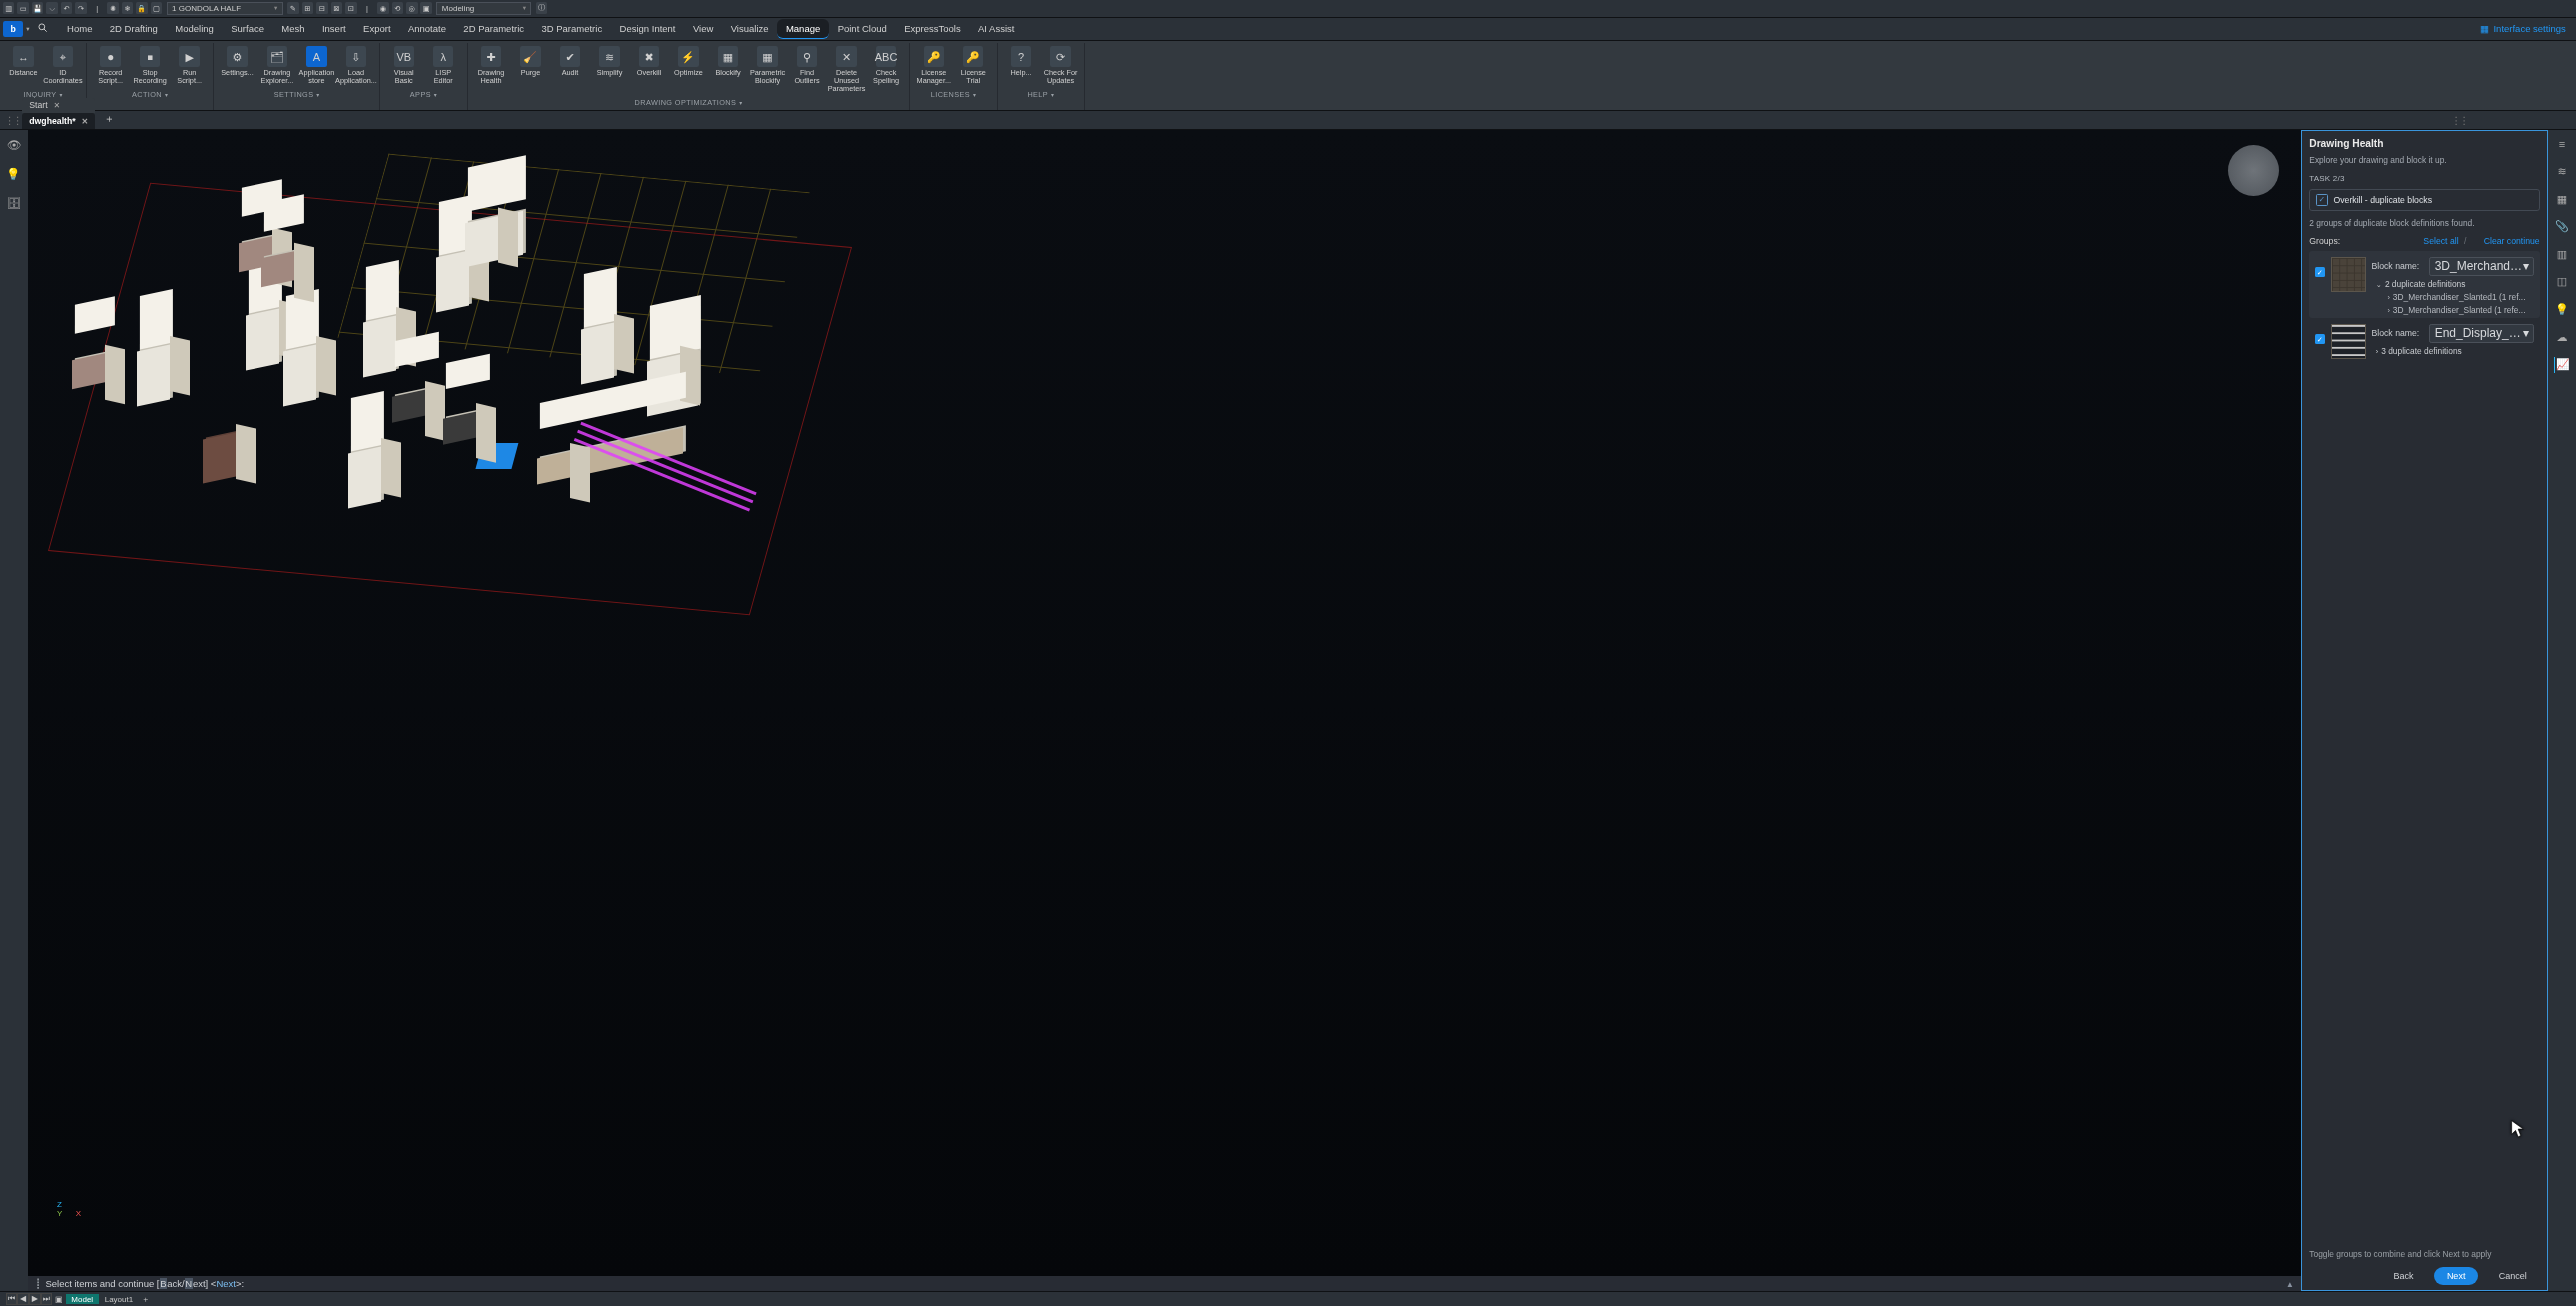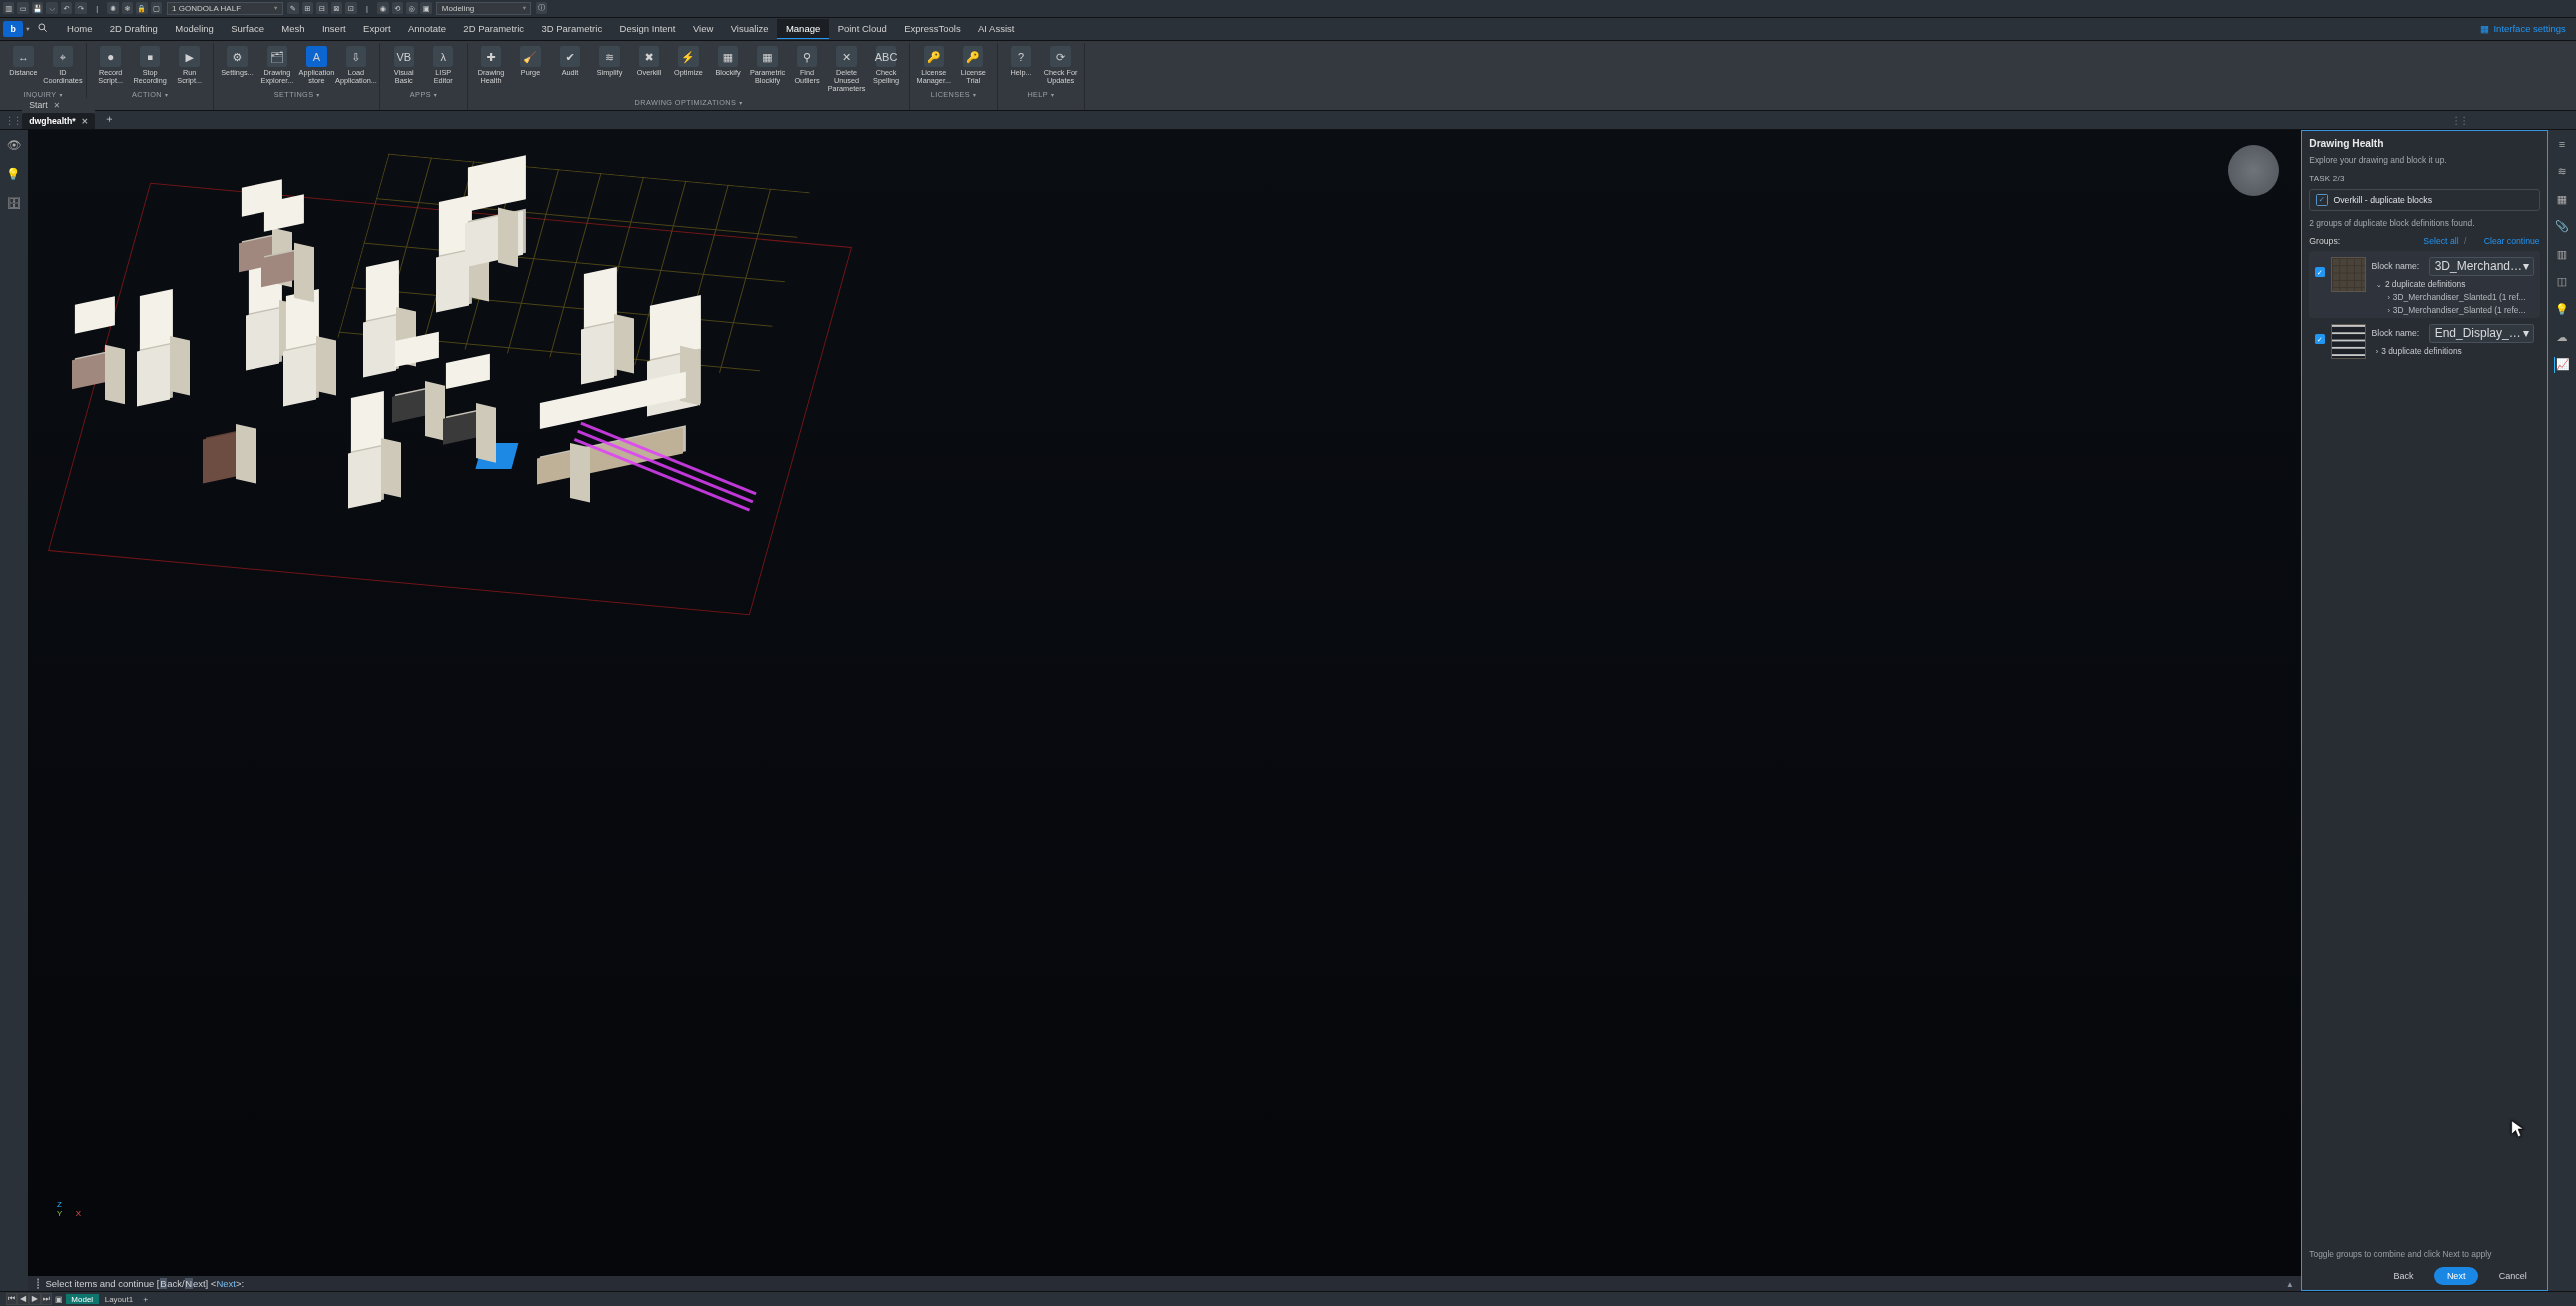--- a/index.html
+++ b/index.html
@@ -13,21 +13,21 @@
 .titlebar .dropdown { min-width: 116px; display: flex; align-items: center; justify-content: space-between; }
 .titlebar .dropdown2 { min-width: 95px; }
 .titlebar .chev { font-size: 6.5px; color: #888; margin-left: 5.8px; }
 
 
 .menubar { background: #2b3138; height: 23px; display: flex; align-items: center; padding: 0 2.9px; gap: 0; font-size: 9.5px; border-bottom: 0.7px solid #0f1114; }
 .menubar .logo { width: 20.4px; height: 16px; background: #0d66d0; border-radius: 2.2px; display: flex; align-items: center; justify-content: center; color: #fff; font-weight: bold; font-size: 8.7px; margin-right: 2.9px; }
 .menubar .logo-dd { font-size: 6.5px; color: #aaa; margin-right: 7.3px; }
 .menubar .search-ic { width: 13px; height: 13px; margin-right: 8.7px; color: #ccc; }
 .menubar .mitem { padding: 4.4px 8.7px; color: #d0d0d0; cursor: pointer; }
-.menubar .mitem.active { background: #1b1f24; border-bottom: 1.5px solid #2196f3; color: #fff; }
+.menubar .mitem.active { background: #1b1f24; border-bottom: 1.5px solid #2196f3; color: #fff; border-radius: 6px; }
 .menubar .spacer { flex: 1; }
 .menubar .iface { color: #2196f3; font-size: 9.5px; display: flex; align-items: center; gap: 4.4px; margin-right: 7.3px; }
 
 
 .ribbon { background: #33393f; display: flex; padding: 2.9px 0 0 0; border-bottom: 0.7px solid #0f1114; }
 .rpanel { display: flex; flex-direction: column; align-items: center; border-right: 0.7px solid #262a30; }
 .rpanel .tools { display: flex; padding: 1.5px 4.4px; gap: 1.5px; }
 .rtool { display: flex; flex-direction: column; align-items: center; justify-content: flex-start; width: 38px; padding: 1.5px 1.5px; cursor: pointer; color: #d0d0d0; font-size: 7.3px; text-align: center; line-height: 1.1; }
 .rtool .ic { width: 20.4px; height: 20.4px; background: #3d4750; border-radius: 2.2px; margin-bottom: 2.2px; display: flex; align-items: center; justify-content: center; font-size: 11px; }
 .rtool.tall .ic { height: 20.4px; }

